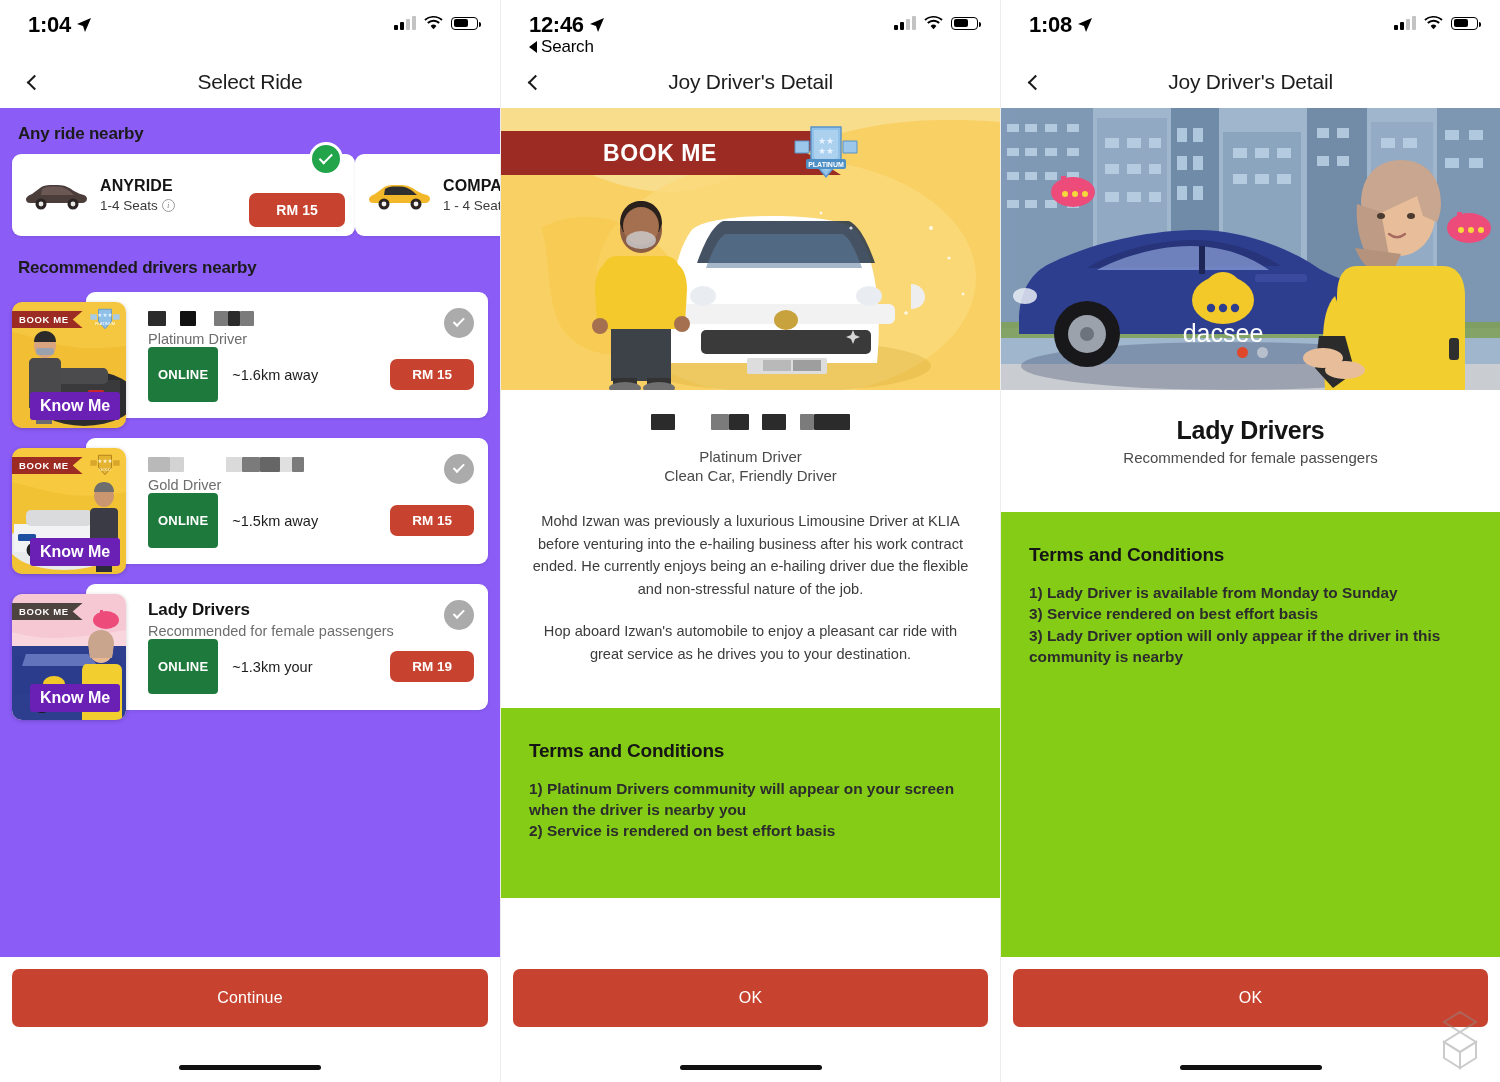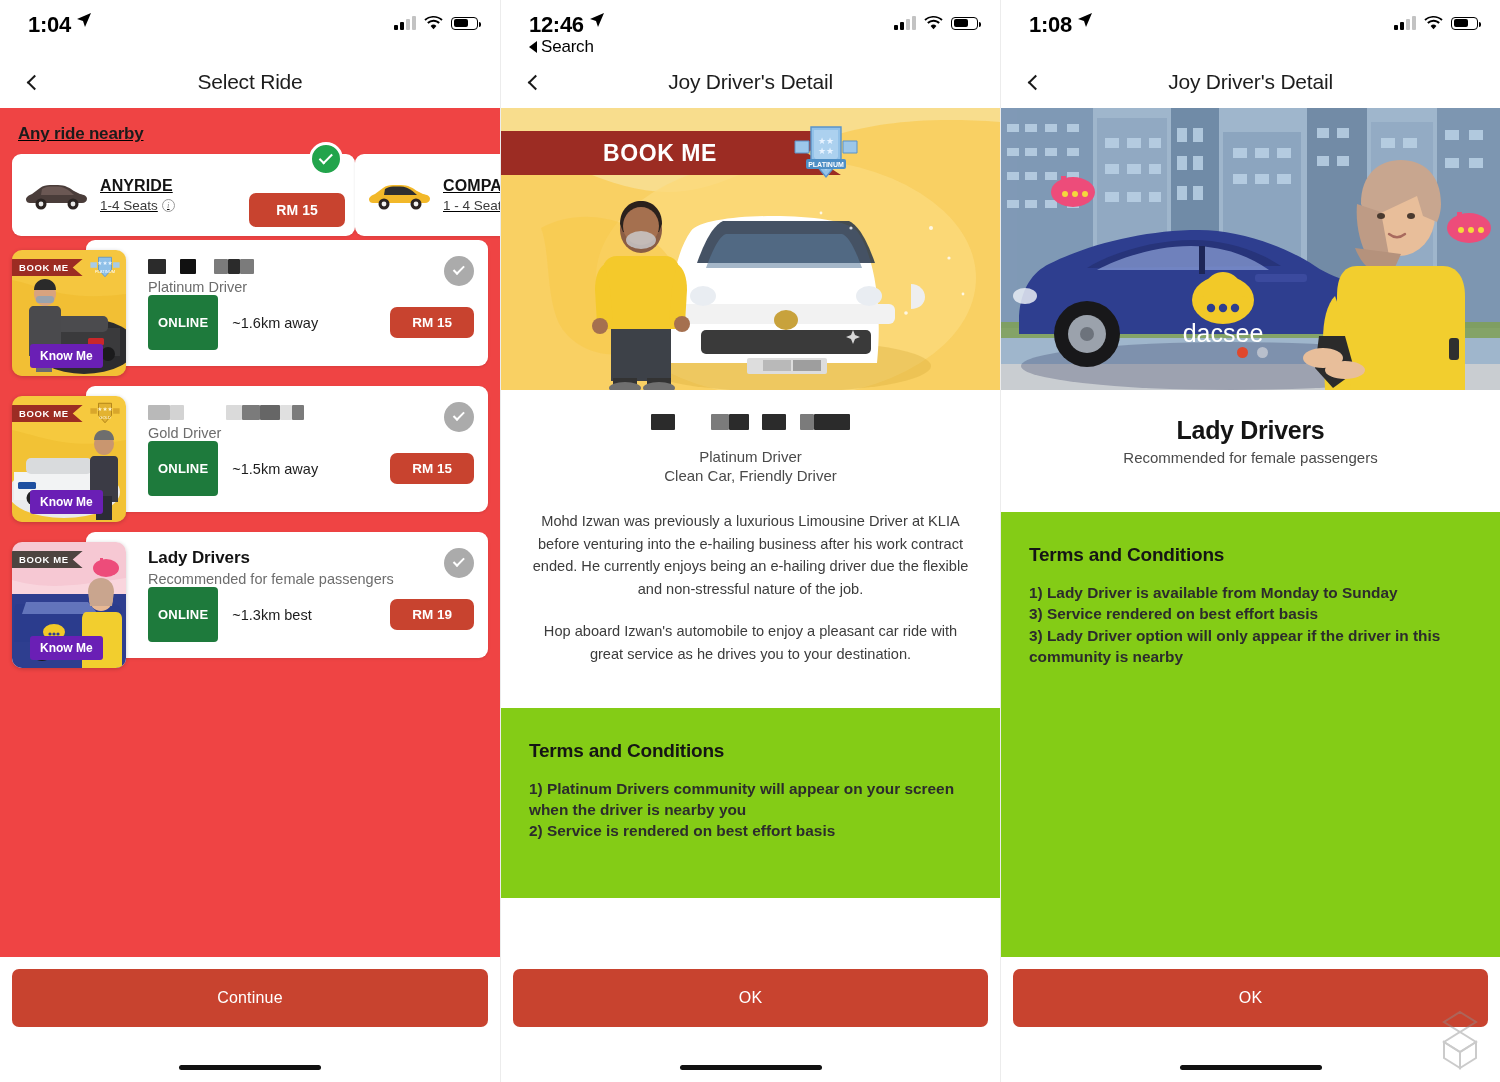--- a/index.html
+++ b/index.html
@@ -21,21 +21,21 @@
 
   
   .statusbar {
     height: 56px; flex: 0 0 56px;
     display: flex; align-items: flex-start;
     justify-content: space-between;
     padding: 12px 22px 0 28px;
     position: relative;
   }
   .sb-left { display: flex; flex-direction: column; }
-  .sb-timerow { display: flex; gap: 5px; }
+  .sb-timerow { display: flex; align-items: center; gap: 5px; }
   .sb-time { font-size: 22px; font-weight: bold; letter-spacing: -0.3px; color: #000; }
   .loc-arrow { width: 16px; height: 16px; display: block; }
   .sb-back { display: flex; align-items: center; gap: 4px; margin-top: -1px; }
   .sb-back-tri {
     width: 0; height: 0;
     border-top: 6px solid transparent;
     border-bottom: 6px solid transparent;
     border-right: 8px solid #000;
   }
   .sb-back-label { font-size: 17px; color: #000; letter-spacing: -0.2px; }
@@ -78,21 +78,21 @@
     transform: rotate(45deg);
     margin-left: 4px;
   }
   .nav-title {
     width: 100%; text-align: center;
     font-size: 21px; color: #1d1d1d;
     letter-spacing: -0.2px;
   }
 
   
-  .body1 { flex: 1; background: #ef4444; overflow: hidden; position: relative; text-decoration: underline; }
+  .body1 { flex: 1; background: #8b5cf6; overflow: hidden; position: relative; }
   .sec-title {
     font-size: 17px; font-weight: bold; color: #1b1b1b;
     padding: 16px 18px 10px 18px; letter-spacing: -0.2px;
   }
   .ride-row { display: flex; padding: 0 0 0 12px; }
   .ride-card {
     background: #fff; border-radius: 9px;
     height: 82px; min-width: 343px;
     display: flex; align-items: center;
     padding: 0 12px; position: relative;
@@ -144,21 +144,21 @@
     z-index: 4;
   }
   .ribbon.dark { background: #4d4440; }
   .badge-emb {
     position: absolute; right: 4px; top: 4px;
     width: 34px; height: 26px; z-index: 4;
   }
   .knowme {
     position: absolute; left: 18px; bottom: 8px;
     background: #6A1FB5; color: #fff;
-    font-size: 12px; font-weight: bold;
+    font-size: 16px; font-weight: bold;
     padding: 5px 10px; border-radius: 3px; z-index: 5;
   }
   .drv-card {
     position: absolute; left: 86px; right: 12px; top: 0;
     height: 126px; background: #fff; border-radius: 9px;
     box-shadow: 0 1px 3px rgba(0,0,0,0.10);
     padding: 16px 14px 0 62px;
   }
   .drv-name { font-size: 17px; font-weight: bold; color: #121212; letter-spacing: -0.1px; height: 21px; }
   .drv-sub { font-size: 14.5px; color: #6d6d6d; margin-top: 2px; }
@@ -315,20 +315,21 @@
           </svg>
           <div class="ride-meta">
             <div class="ride-name">COMPACT</div>
             <div class="ride-seats">
               <span>1 - 4 Seats</span>
             </div>
           </div>
         </div>
       </div>
 
+      <div class="sec-title" style="padding-top:22px">Recommended drivers nearby</div>
 
       <div class="drv-list">
 
         <div class="drv-row">
           <div class="drv-card">
             <div class="drv-name">
               <span class="redact" style="width:18px"></span>&nbsp;&nbsp;
               <span class="redact" style="width:16px;background:#111"></span>&nbsp;&nbsp;&nbsp;
               <span class="redact m" style="width:14px"></span><span class="redact" style="width:12px"></span><span class="redact m" style="width:14px"></span>
             </div>
@@ -410,21 +411,21 @@
             <div class="knowme">Know Me</div>
           </div>
         </div>
 
         <div class="drv-row">
           <div class="drv-card">
             <div class="drv-name">Lady Drivers</div>
             <div class="drv-sub">Recommended for female passengers</div>
             <div class="drv-bot">
               <span class="online">ONLINE</span>
-              <span class="km">~1.3km best</span>
+              <span class="km">~1.3km your</span>
               <span class="pill-red">RM 19</span>
             </div>
             <div class="check-gray">
                 <span class="tick-sm"></span>
               </div>
           </div>
           <div class="drv-thumb">
             <svg class="thumb-bg" viewBox="0 0 114 126" preserveAspectRatio="none">
               <rect width="114" height="126" fill="#F6C8D3"></rect>
               <path d="M0 38c36 10 60 6 114 -2v90H0z" fill="#fbdde4" opacity=".6"></path>

